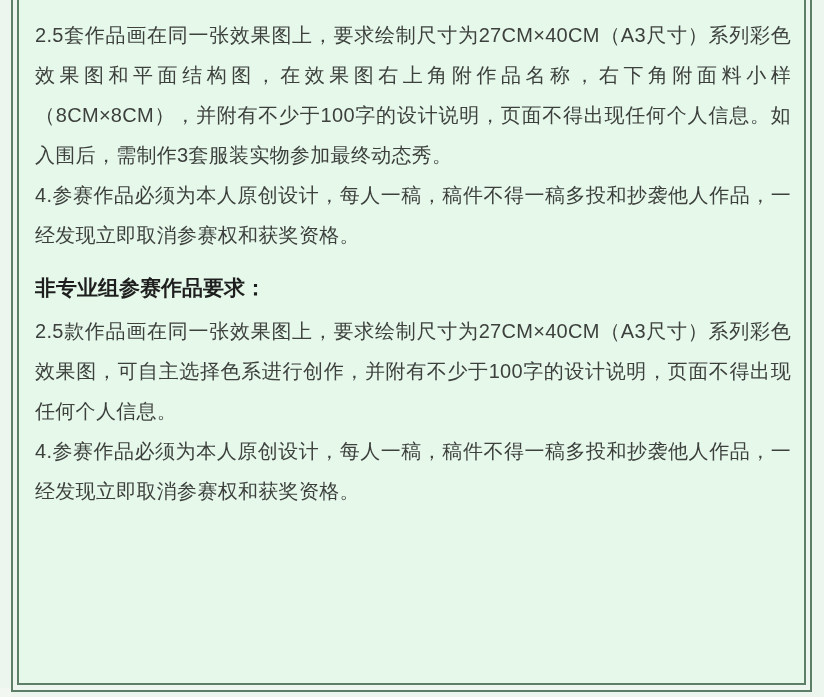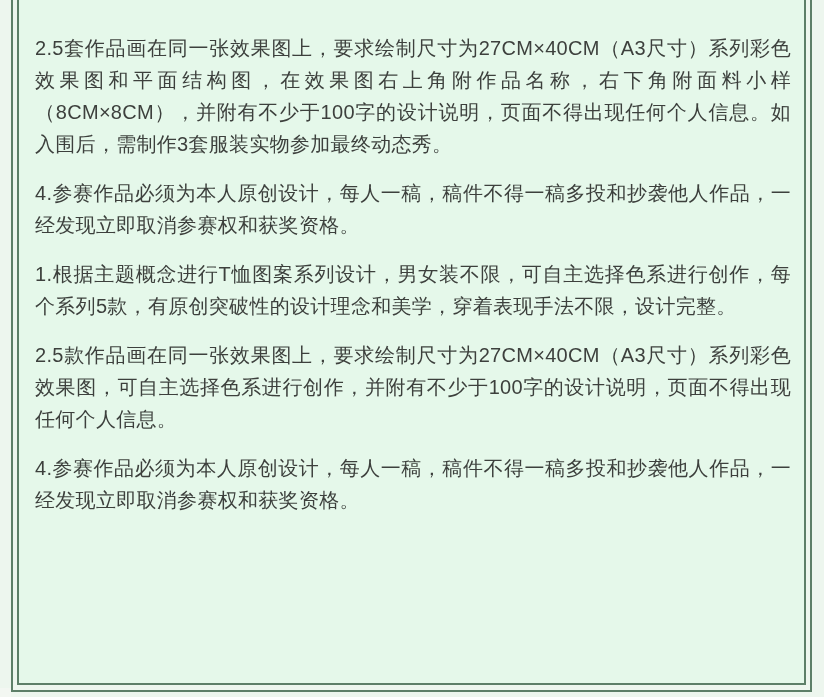--- a/index.html
+++ b/index.html
@@ -25,22 +25,22 @@
     position:absolute;left:17px;top:-22px;width:789px;height:707px;
     border:2px solid var(--frame-border,#5d7f68);
     background:var(--content-background,#e5f8ea);
   }
   .content{
     position:absolute;left:0;top:0;width:100%;height:100%;
     padding:35px 13px 0 16px;
     overflow:hidden;
   }
   .content p{
-    margin:17px 0;
-    font-size:20px;line-height:32px;
+    margin:0 0;
+    font-size:20px;line-height:40px;
     letter-spacing:0.3px;
     color:var(--body-text,#3d403d);
     text-align:justify;
   }
   .content h2{
     margin:17px 0 7px 0;
     font-size:21px;line-height:31.5px;
     font-weight:bold;
     color:var(--heading-text,#1e1e1e);
   }
@@ -55,22 +55,22 @@
 <div class="outer-frame"></div>
 
 <div class="inner-frame">
   <div class="content">
 
     <p>2.5套作品画在同一张效果图上，要求绘制尺寸为27CM×40CM（A3尺寸）系列彩色效果图和平面结构图，在效果图右上角附作品名称，右下角附面料小样（8CM×8CM），并附有不少于100字的设计说明，页面不得出现任何个人信息。如入围后，需制作3套服装实物参加最终动态秀。</p>
 
 
     <p>4.参赛作品必须为本人原创设计，每人一稿，稿件不得一稿多投和抄袭他人作品，一经发现立即取消参赛权和获奖资格。</p>
 
+    <h2>非专业组参赛作品要求：</h2>
 
-    <p>1.根据主题概念进行T恤图案系列设计，男女装不限，可自主选择色系进行创作，每个系列5款，有原创突破性的设计理念和美学，穿着表现手法不限，设计完整。</p>
 
     <p>2.5款作品画在同一张效果图上，要求绘制尺寸为27CM×40CM（A3尺寸）系列彩色效果图，可自主选择色系进行创作，并附有不少于100字的设计说明，页面不得出现任何个人信息。</p>
 
 
     <p>4.参赛作品必须为本人原创设计，每人一稿，稿件不得一稿多投和抄袭他人作品，一经发现立即取消参赛权和获奖资格。</p>
 
   </div>
 </div>
 
 <div class="corner-artifact"></div>

